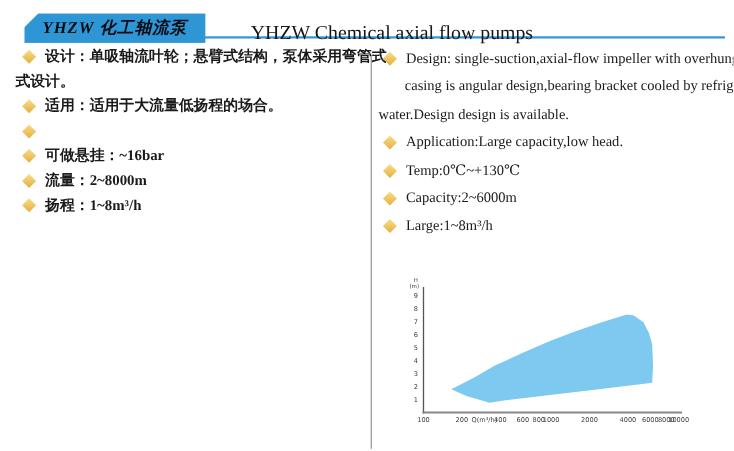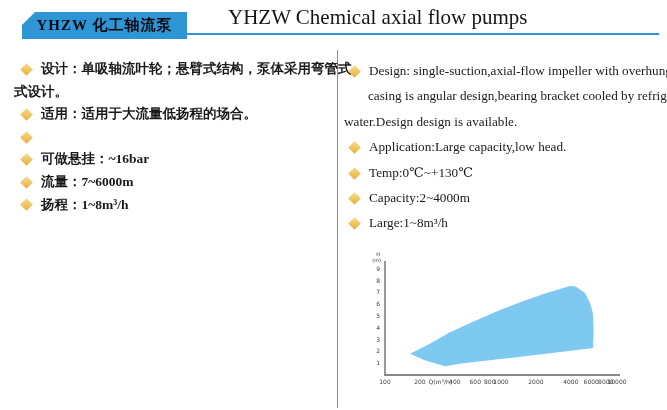--- a/index.html
+++ b/index.html
@@ -8,28 +8,28 @@
     font-family:"Liberation Serif","DejaVu Serif",serif;color:#1a1a1a;
   }
   
   #header-rule{position:absolute;left:24px;right:8px;top:33px;height:2px;background:#2E96D5;}
   #header-badge{
     position:absolute;left:22px;top:12px;width:165px;height:27px;background:#2E96D5;
     clip-path:polygon(13px 0,100% 0,100% 100%,0 100%,0 13px);
     display:flex;align-items:center;justify-content:center;z-index:2;
   }
   #header-badge span{
-    font-weight:bold;font-size:15px;color:#0b0b14;letter-spacing:1px;white-space:nowrap;
+    font-weight:bold;font-size:15px;color:#0b0b14;letter-spacing:1px;white-space:nowrap;font-style:italic;
   }
   #header-title{
-    position:absolute;left:228px;top:5px;font-size:21px;color:#151515;white-space:nowrap;
+    position:absolute;left:228px;top:19px;font-size:18px;color:#151515;white-space:nowrap;
   }
   
   #column-divider{position:absolute;left:337px;top:50px;width:1px;height:358px;background:#8a8a8a;}
-  .column{position:absolute;top:58px;}
+  .column{position:absolute;top:40px;}
   #left-column{left:14px;width:318px;font-size:13.5px;font-weight:600;line-height:22.6px;}
   #right-column{left:344px;width:318px;font-size:13.2px;font-weight:400;line-height:25.4px;}
   .line{white-space:nowrap;}
   .line.first{padding-left:8px;}
   .line.hang{padding-left:30px;}
   .line.flush{padding-left:0;}
   #right-column .line.first{padding-left:6px;}
   #right-column .line.hang{padding-left:24px;}
   .diamond{
     display:inline-block;width:9px;height:9px;margin-right:10px;margin-bottom:1px;
@@ -62,40 +62,40 @@
       <div>
         <div class="line first"><span class="diamond"></span><span>适用：适用于大流量低扬程的场合。</span></div>
       </div>
       <div>
         <div class="line first"><span class="diamond"></span></div>
       </div>
       <div>
         <div class="line first"><span class="diamond"></span><span>可做悬挂：~16bar</span></div>
       </div>
       <div>
-        <div class="line first"><span class="diamond"></span><span>流量：7~6000m</span></div>
+        <div class="line first"><span class="diamond"></span><span>流量：2~8000m</span></div>
       </div>
       <div>
         <div class="line first"><span class="diamond"></span><span>扬程：1~8m³/h</span></div>
       </div>
     </div>
   <div id="right-column" class="column">
       <div>
         <div class="line first"><span class="diamond"></span><span>Design: single-suction,axial-flow impeller with overhung,volute</span></div>
         <div class="line hang"><span>casing is angular design,bearing bracket cooled by refrigerated</span></div>
         <div class="line flush"><span>water.Design design is available.</span></div>
       </div>
       <div>
         <div class="line first"><span class="diamond"></span><span>Application:Large capacity,low head.</span></div>
       </div>
       <div>
         <div class="line first"><span class="diamond"></span><span>Temp:0℃~+130℃</span></div>
       </div>
       <div>
-        <div class="line first"><span class="diamond"></span><span>Capacity:2~4000m</span></div>
+        <div class="line first"><span class="diamond"></span><span>Capacity:2~6000m</span></div>
       </div>
       <div>
         <div class="line first"><span class="diamond"></span><span>Large:1~8m³/h</span></div>
       </div>
     </div>
 
   <div id="chart">
       <svg width="315" height="152" viewBox="0 0 315 152">
         <polygon points="70.2,103.8 91.2,93.1 109.5,82.5 135.3,70.7 160.0,60.1 181.4,51.8 205.1,43.6 229.6,35.9 235.6,36.5 245.0,43.0 250.0,53.0 252.9,63.0 253.7,82.5 252.9,97.9 210.1,103.2 160.0,109.1 119.6,113.8 105.1,116.2 84.7,110.3" fill="#7DC9EF" stroke="none"></polygon>
         <line x1="45" y1="11" x2="45" y2="126" stroke="#555555" stroke-width="1.2"></line>

